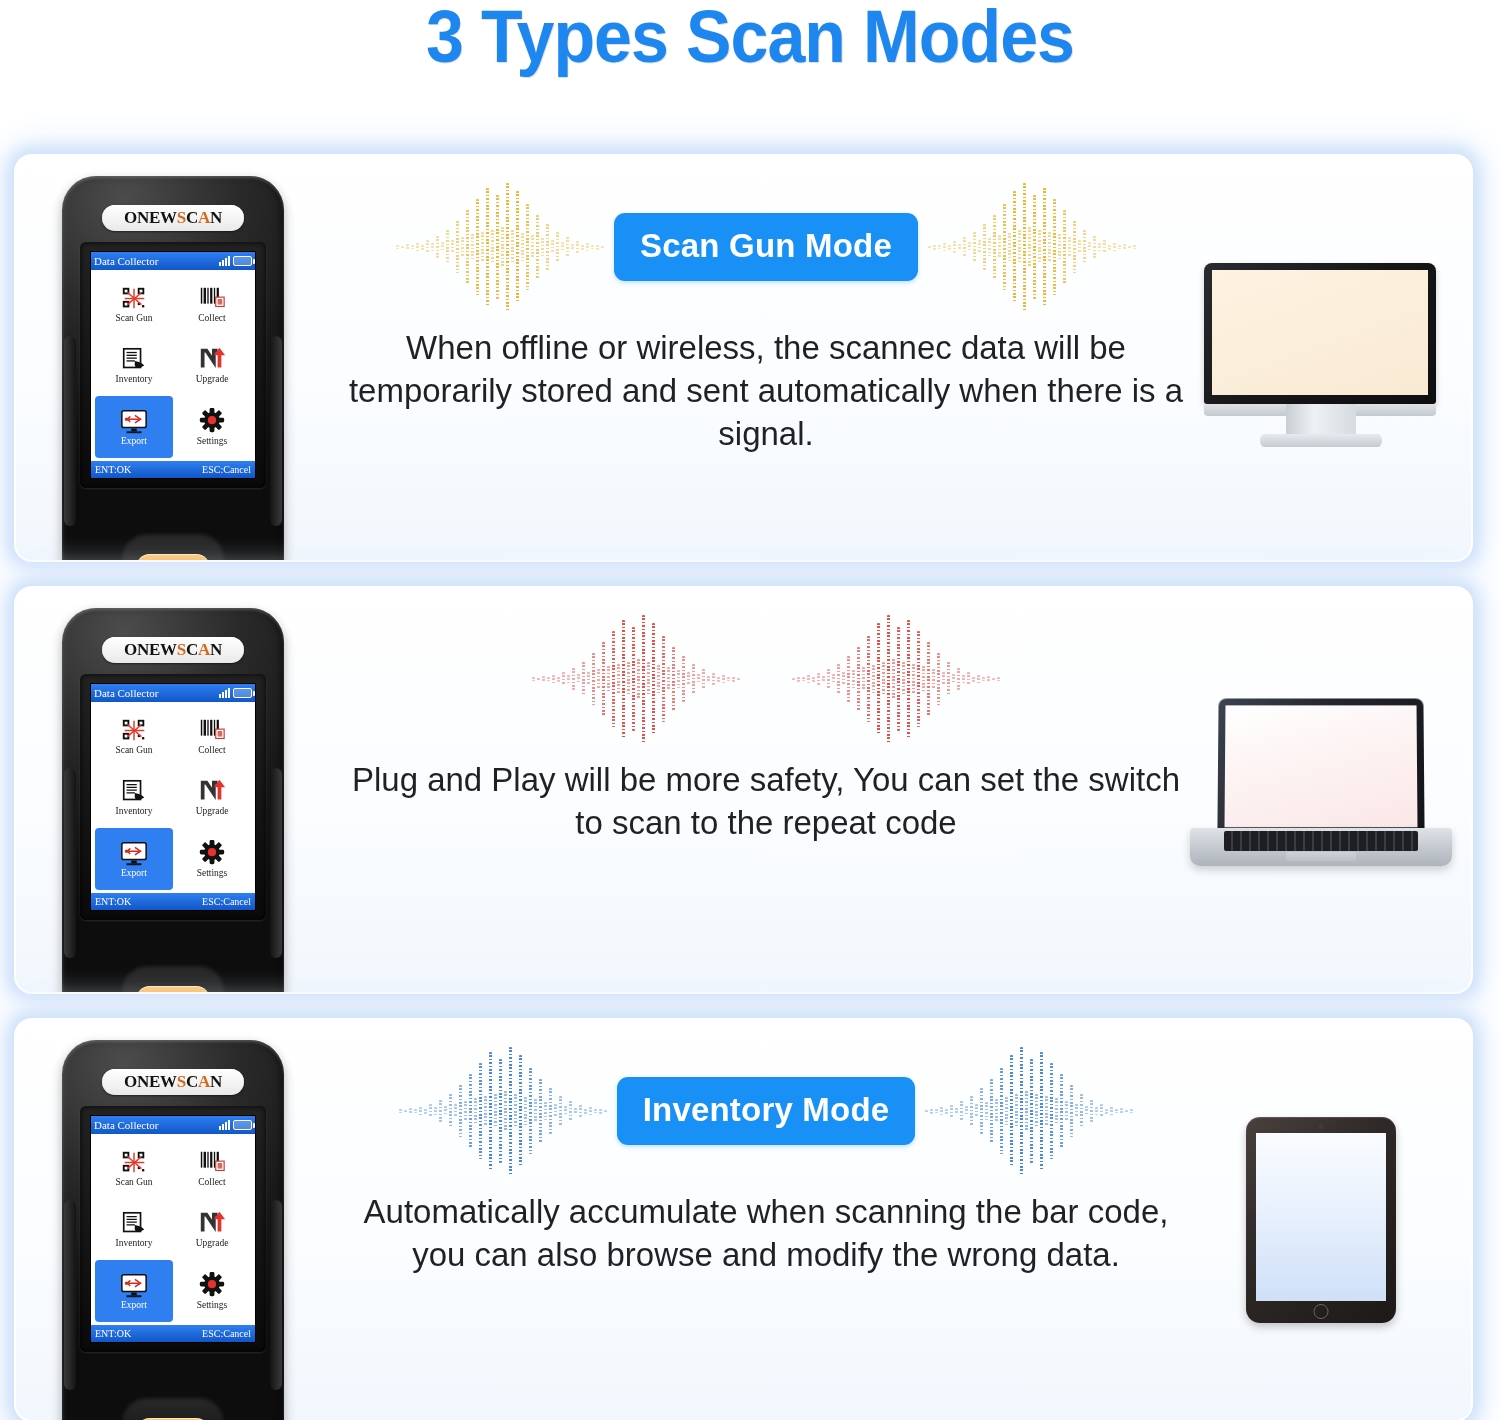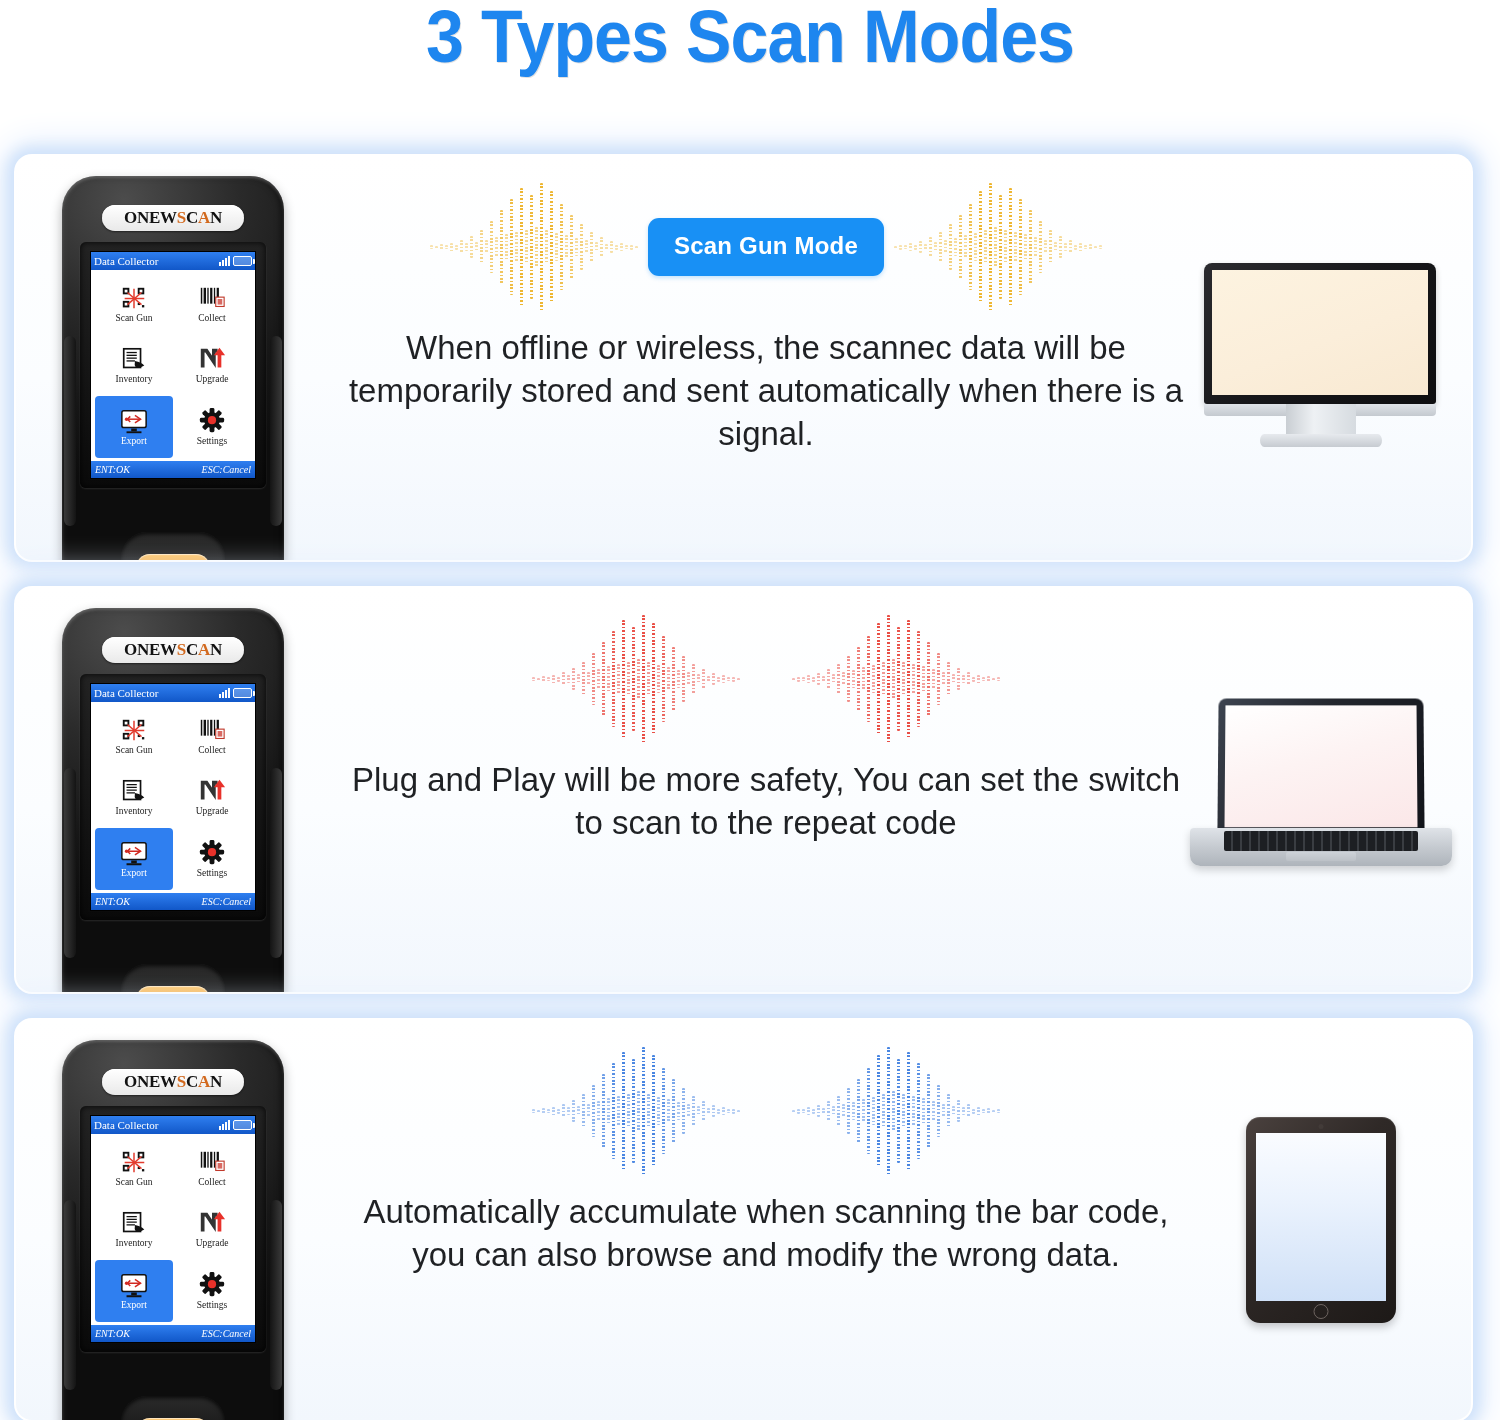--- a/index.html
+++ b/index.html
@@ -208,21 +208,20 @@
     background: linear-gradient(180deg,#2f7ff0,#1157c8);
     display: flex;
     align-items: center;
     justify-content: space-between;
     padding: 0 4px;
   }
   .lcd-footer span {
     font-family: "Liberation Serif", serif;
     font-size: 10px;
     color: #ffffff;
-    font-style: italic;
   }
 
   
   .device-trigger-well {
     position: absolute;
     left: 50%;
     bottom: -8px;
     transform: translateX(-50%);
     width: 104px;
     height: 52px;
@@ -284,21 +283,21 @@
     opacity: .95;
   }
 
   .mode-badge {
     min-width: 232px;
     padding: 14px 26px 16px;
     background: #1890f5;
     border-radius: 11px;
     text-align: right;
     font-family: "Liberation Sans Narrow", "Liberation Sans", sans-serif;
-    font-size: 24px;
+    font-size: 33px;
     font-weight: bold;
     color: #ffffff;
     letter-spacing: .2px;
     white-space: nowrap;
     box-shadow: 0 2px 4px rgba(24,144,245,.25);
     z-index: 3;
     margin: 0 -16px;
   }
 
   .mode-desc {
@@ -1050,20 +1049,21 @@
               <span class="bar" style="height: 10px; color: rgb(63, 127, 224); opacity: 0.4;"></span>
               <span class="bar" style="height: 20px; color: rgb(63, 127, 224); opacity: 0.46;"></span>
               <span class="bar" style="height: 7px; color: rgb(63, 127, 224); opacity: 0.39;"></span>
               <span class="bar" style="height: 12px; color: rgb(63, 127, 224); opacity: 0.42;"></span>
               <span class="bar" style="height: 5px; color: rgb(63, 127, 224); opacity: 0.38;"></span>
               <span class="bar" style="height: 8px; color: rgb(63, 127, 224); opacity: 0.39;"></span>
               <span class="bar" style="height: 4px; color: rgb(63, 127, 224); opacity: 0.37;"></span>
               <span class="bar" style="height: 5px; color: rgb(63, 127, 224); opacity: 0.38;"></span>
               <span class="bar" style="height: 3px; color: rgb(63, 127, 224); opacity: 0.37;"></span>
             </div>
+          <div class="mode-badge">Inventory Mode</div>
           <div class="waveform wf-right">
               <span class="bar" style="height: 3px; color: rgb(63, 127, 224); opacity: 0.37;"></span>
               <span class="bar" style="height: 5px; color: rgb(63, 127, 224); opacity: 0.38;"></span>
               <span class="bar" style="height: 4px; color: rgb(63, 127, 224); opacity: 0.37;"></span>
               <span class="bar" style="height: 8px; color: rgb(63, 127, 224); opacity: 0.39;"></span>
               <span class="bar" style="height: 5px; color: rgb(63, 127, 224); opacity: 0.38;"></span>
               <span class="bar" style="height: 12px; color: rgb(63, 127, 224); opacity: 0.42;"></span>
               <span class="bar" style="height: 7px; color: rgb(63, 127, 224); opacity: 0.39;"></span>
               <span class="bar" style="height: 20px; color: rgb(63, 127, 224); opacity: 0.46;"></span>
               <span class="bar" style="height: 10px; color: rgb(63, 127, 224); opacity: 0.4;"></span>

